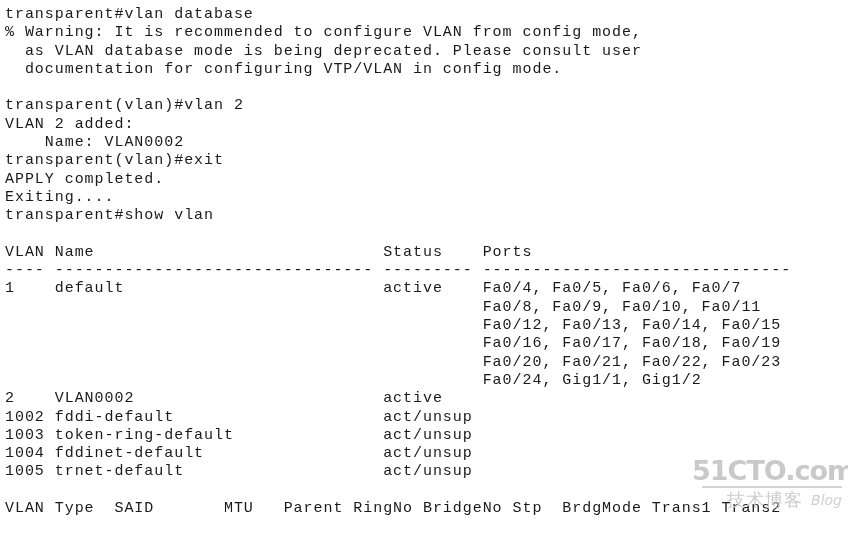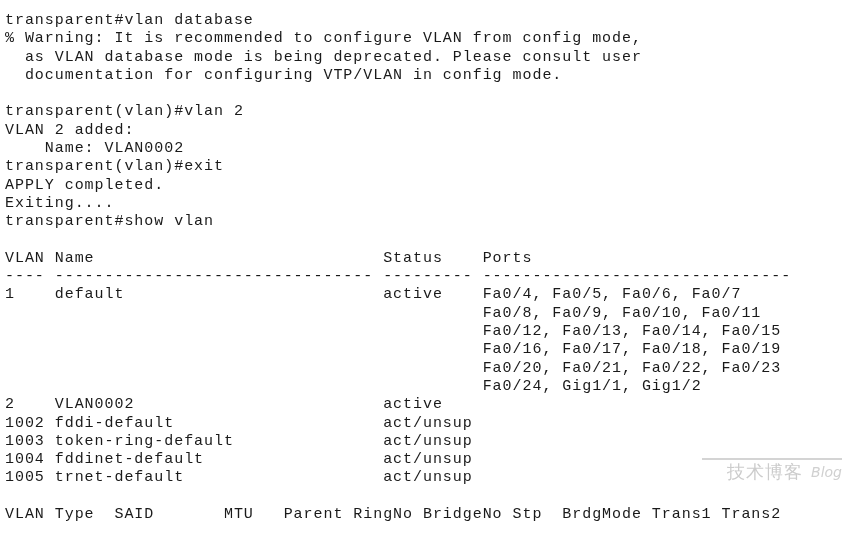--- a/index.html
+++ b/index.html
@@ -20,21 +20,21 @@
     left: 0;
     top: 0;
     width: 848px;
     height: 539px;
     background: #ffffff;
     color: #1a1a1a;
     font-family: "Liberation Mono", "DejaVu Sans Mono", monospace;
     font-size: 15px;
     line-height: 18.3px;
     letter-spacing: 0.95px;
-    padding: 12px 0 0 5px;
+    padding: 6px 0 0 5px;
     box-sizing: border-box;
     white-space: pre;
     -webkit-font-smoothing: antialiased;
   }
 
   .term-line {
     display: block;
     height: 18.3px;
     white-space: pre;
     font-family: "Liberation Mono", "DejaVu Sans Mono", monospace;
@@ -92,18 +92,19 @@
     color: #d0d0d0;
     white-space: nowrap;
   }
 </style>
 </head>
 <body>
 
 <div id="terminal" style="color: rgb(26, 26, 26); background: rgb(255, 255, 255);"><span class="term-line">transparent#vlan database</span><span class="term-line">% Warning: It is recommended to configure VLAN from config mode,</span><span class="term-line">  as VLAN database mode is being deprecated. Please consult user</span><span class="term-line">  documentation for configuring VTP/VLAN in config mode.</span><span class="term-line blank"></span><span class="term-line">transparent(vlan)#vlan 2</span><span class="term-line">VLAN 2 added:</span><span class="term-line">    Name: VLAN0002</span><span class="term-line">transparent(vlan)#exit</span><span class="term-line">APPLY completed.</span><span class="term-line">Exiting....</span><span class="term-line">transparent#show vlan</span><span class="term-line blank"></span><span class="term-line">VLAN Name                             Status    Ports</span><span class="term-line">---- -------------------------------- --------- -------------------------------</span><span class="term-line">1    default                          active    Fa0/4, Fa0/5, Fa0/6, Fa0/7</span><span class="term-line">                                                Fa0/8, Fa0/9, Fa0/10, Fa0/11</span><span class="term-line">                                                Fa0/12, Fa0/13, Fa0/14, Fa0/15</span><span class="term-line">                                                Fa0/16, Fa0/17, Fa0/18, Fa0/19</span><span class="term-line">                                                Fa0/20, Fa0/21, Fa0/22, Fa0/23</span><span class="term-line">                                                Fa0/24, Gig1/1, Gig1/2</span><span class="term-line">2    VLAN0002                         active</span><span class="term-line">1002 fddi-default                     act/unsup</span><span class="term-line">1003 token-ring-default               act/unsup</span><span class="term-line">1004 fddinet-default                  act/unsup</span><span class="term-line">1005 trnet-default                    act/unsup</span><span class="term-line blank"></span><span class="term-line">VLAN Type  SAID       MTU   Parent RingNo BridgeNo Stp  BrdgMode Trans1 Trans2</span></div>
 
 <div id="watermark">
+  <div class="wm-main">51CTO.com</div>
   <div class="wm-rule"></div>
   <div class="wm-sub">
     <span class="wm-cn">技术博客</span>
     <span class="wm-blog">Blog</span>
   </div>
 </div>
 
 </body></html>

